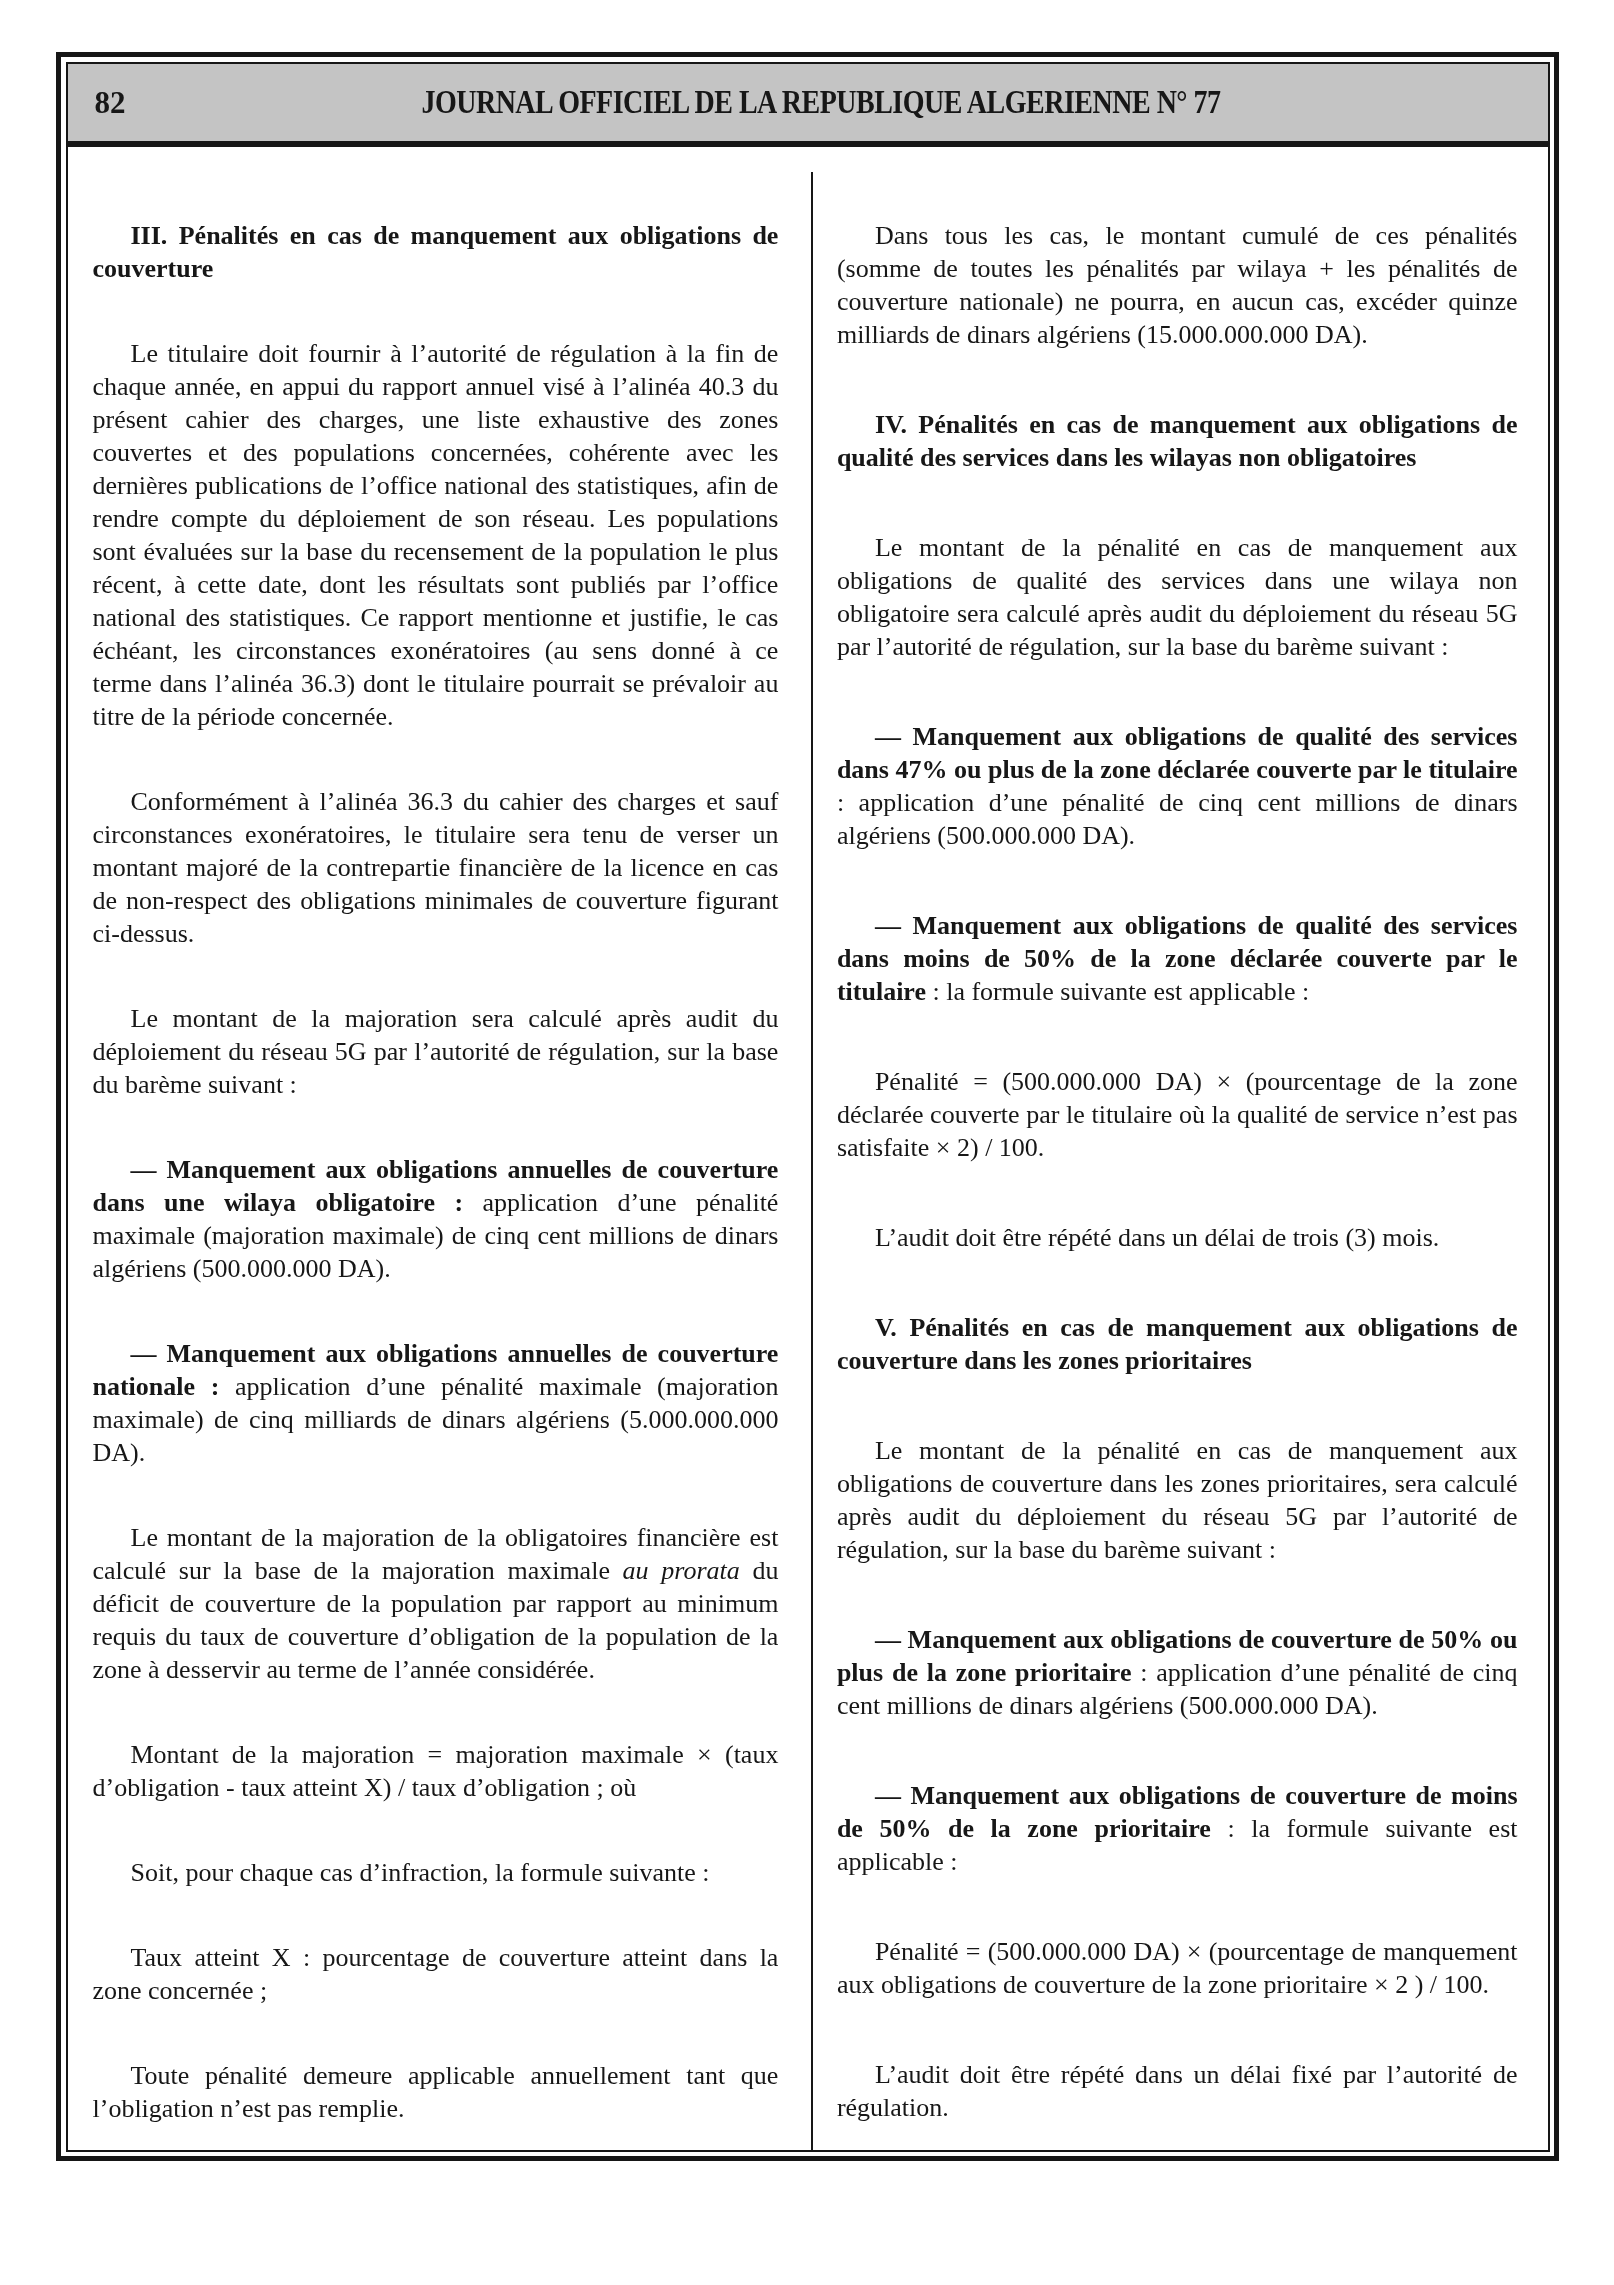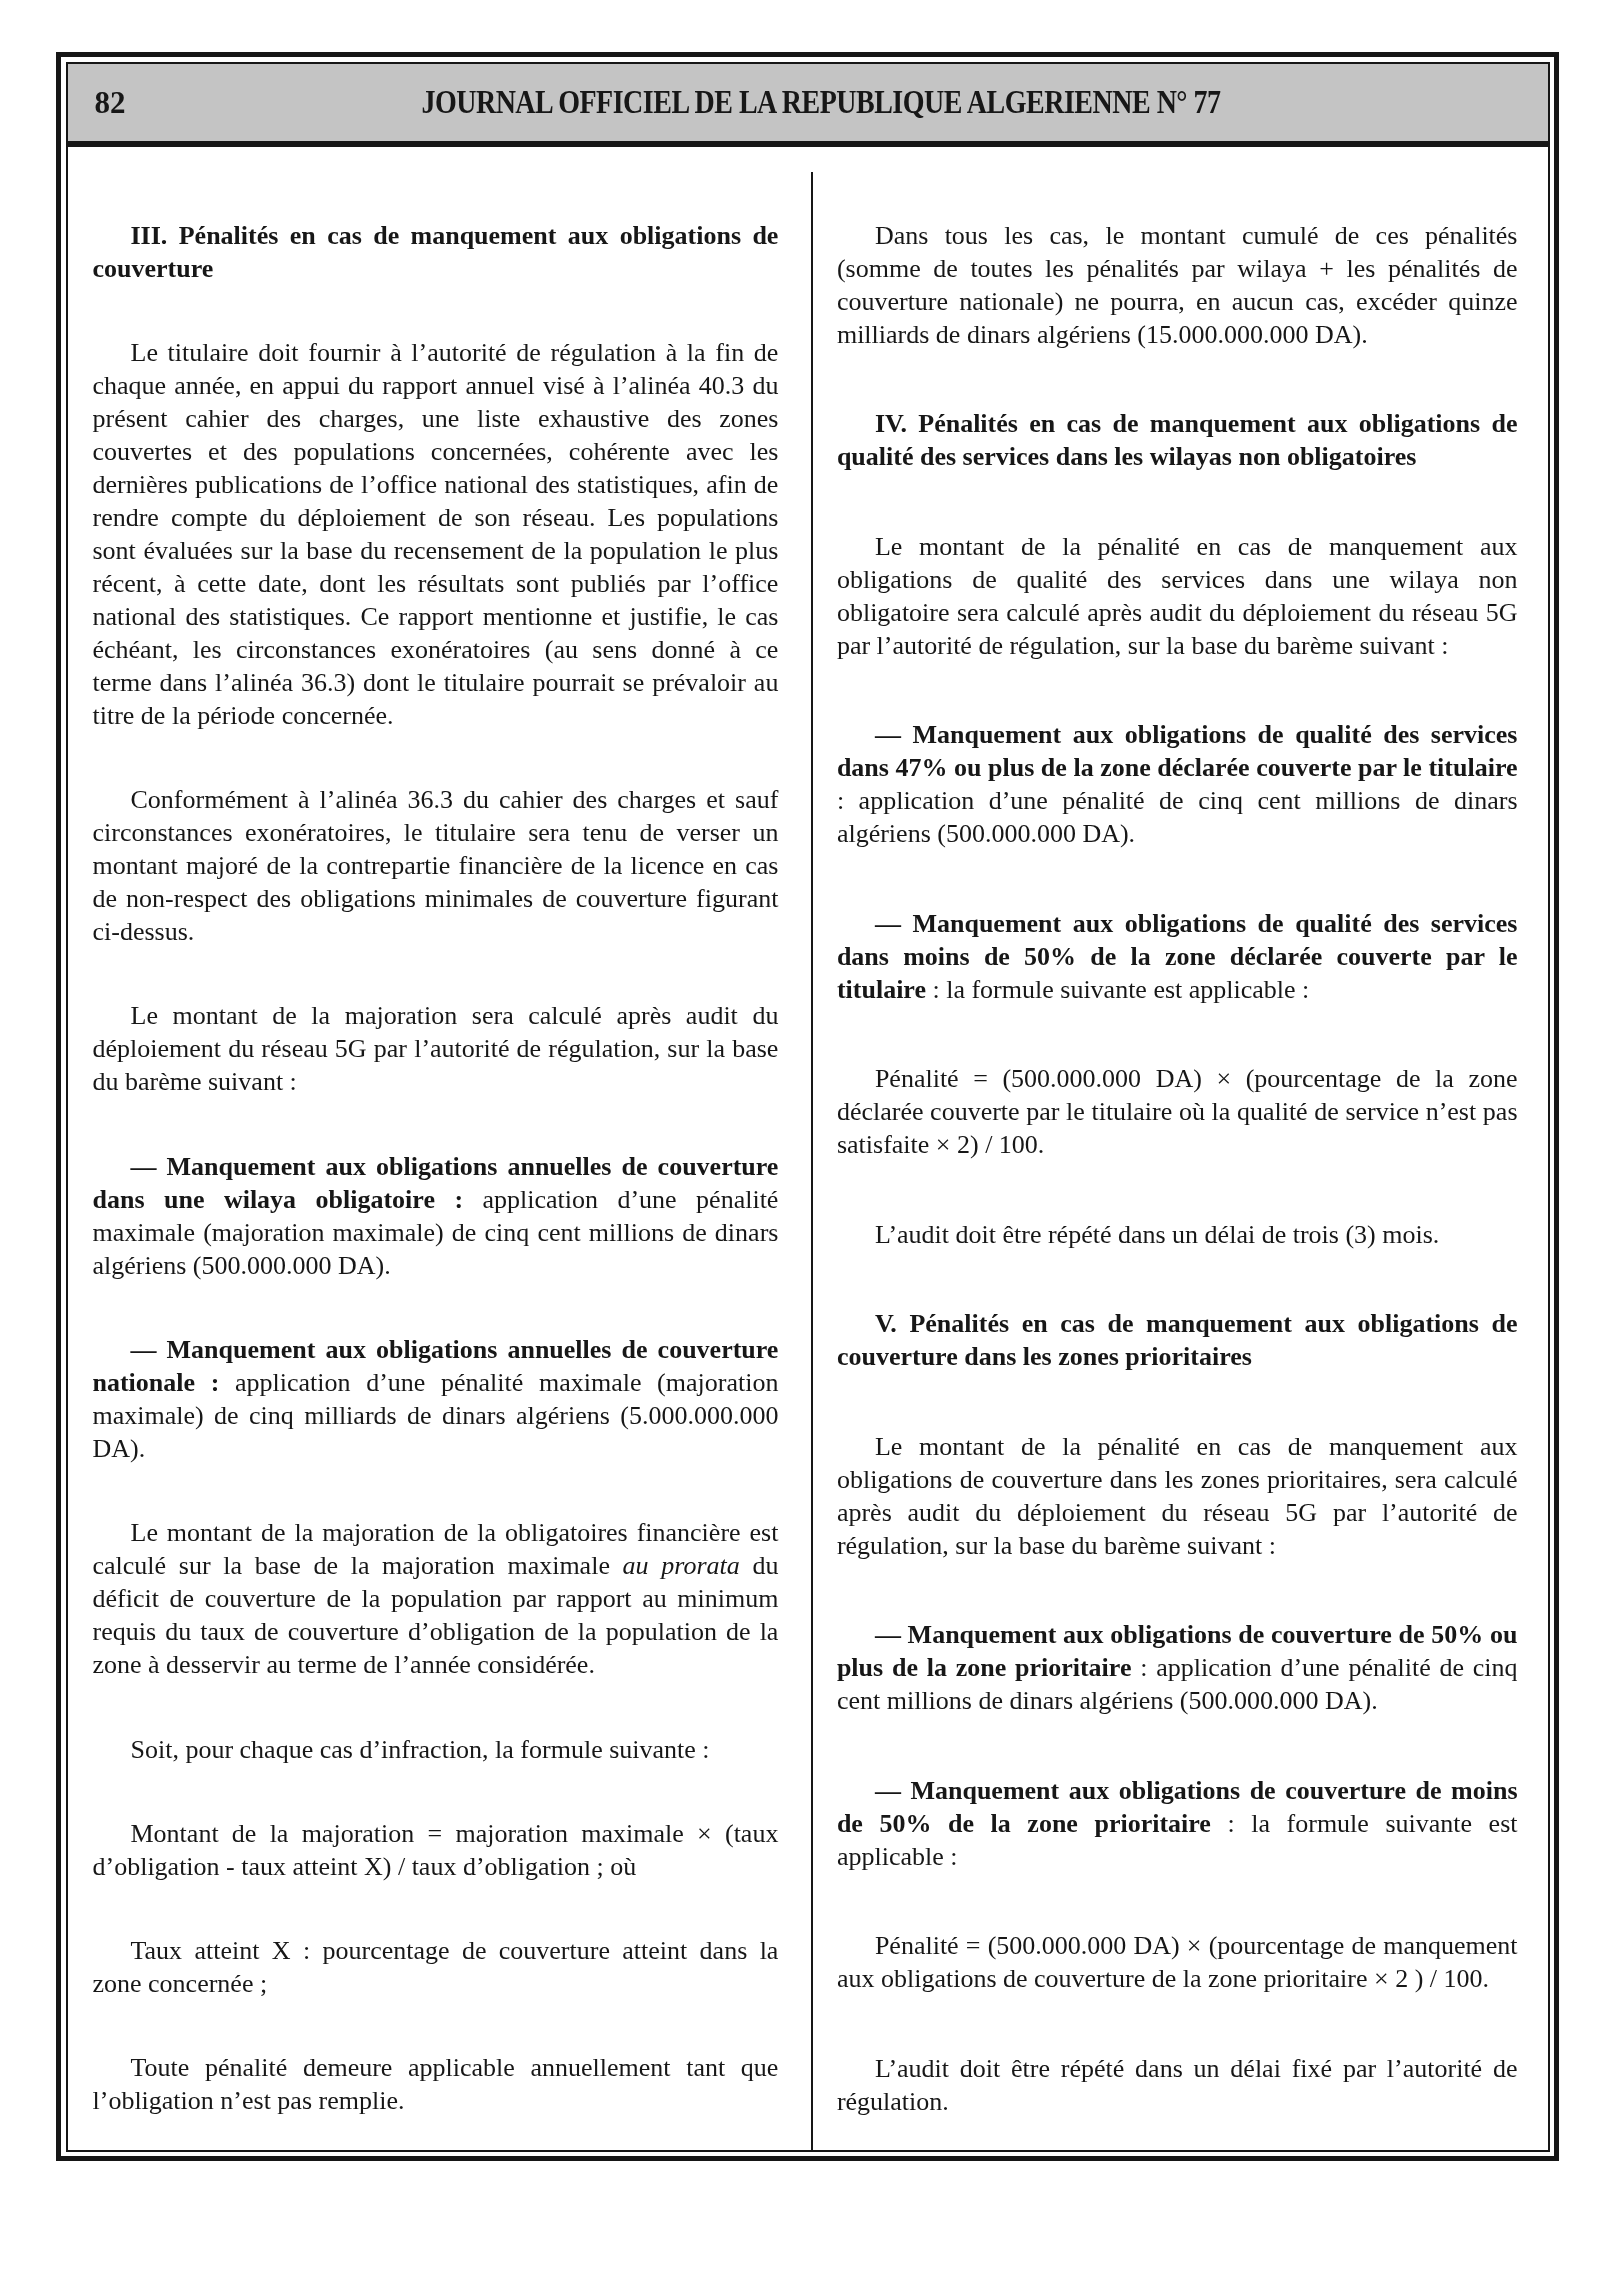--- a/index.html
+++ b/index.html
@@ -23,21 +23,21 @@
   .band .pagenum{font-weight:bold;font-size:31px;line-height:1;}
   .band .title{
     flex:1;text-align:center;font-weight:bold;font-size:28px;line-height:1;
     transform:scaleY(1.18);letter-spacing:-0.5px;white-space:nowrap;
   }
   .band .dates{font-weight:bold;font-size:26px;line-height:1.45;text-align:right;white-space:nowrap;}
   .columns{flex:1;display:flex;min-height:0;}
   .col{
     box-sizing:border-box;display:flex;flex-direction:column;
     justify-content:space-between;overflow:hidden;
-    padding-top:47px;padding-bottom:32px;
+    padding-top:47px;padding-bottom:25px;
   }
   .col-left{width:50.4%;padding-left:25px;padding-right:33px;border-right:2.7px solid #161616;}
   .col-right{flex:1;padding-left:23.5px;padding-right:30px;}
   .blk{
     margin:0;font-size:26px;line-height:33px;text-align:justify;
     text-indent:38px;text-justify:inter-word;
   }
   .heading{font-weight:bold;}
   .bold{font-weight:bold;}
   .it{font-style:italic;}
@@ -56,22 +56,22 @@
     <div class="columns">
 
       <div class="col col-left">
         <p class="blk heading">III. Pénalités en cas de manquement aux obligations de couverture</p>
         <p class="blk">Le titulaire doit fournir à l’autorité de régulation à la fin de chaque année, en appui du rapport annuel visé à l’alinéa 40.3 du présent cahier des charges, une liste exhaustive des zones couvertes et des populations concernées, cohérente avec les dernières publications de l’office national des statistiques, afin de rendre compte du déploiement de son réseau. Les populations sont évaluées sur la base du recensement de la population le plus récent, à cette date, dont les résultats sont publiés par l’office national des statistiques. Ce rapport mentionne et justifie, le cas échéant, les circonstances exonératoires (au sens donné à ce terme dans l’alinéa 36.3) dont le titulaire pourrait se prévaloir au titre de la période concernée.</p>
         <p class="blk">Conformément à l’alinéa 36.3 du cahier des charges et sauf circonstances exonératoires, le titulaire sera tenu de verser un montant majoré de la contrepartie financière de la licence en cas de non-respect des obligations minimales de couverture figurant ci-dessus.</p>
         <p class="blk">Le montant de la majoration sera calculé après audit du déploiement du réseau 5G par l’autorité de régulation, sur la base du barème suivant :</p>
         <p class="blk"><span class="bold">— Manquement aux obligations annuelles de couverture dans une wilaya obligatoire :</span><span> application d’une pénalité maximale (majoration maximale) de cinq cent millions de dinars algériens (500.000.000 DA).</span></p>
         <p class="blk"><span class="bold">— Manquement aux obligations annuelles de couverture nationale :</span><span> application d’une pénalité maximale (majoration maximale) de cinq milliards de dinars algériens (5.000.000.000 DA).</span></p>
         <p class="blk"><span>Le montant de la majoration de la obligatoires financière est calculé sur la base de la majoration maximale </span><span class="it">au prorata</span><span> du déficit de couverture de la population par rapport au minimum requis du taux de couverture d’obligation de la population de la zone à desservir au terme de l’année considérée.</span></p>
+        <p class="blk">Montant de la majoration = majoration maximale × (taux d’obligation - taux atteint X) / taux d’obligation ; où</p>
         <p class="blk">Soit, pour chaque cas d’infraction, la formule suivante :</p>
-        <p class="blk">Montant de la majoration = majoration maximale × (taux d’obligation - taux atteint X) / taux d’obligation ; où</p>
         <p class="blk">Taux atteint X : pourcentage de couverture atteint dans la zone concernée ;</p>
         <p class="blk">Toute pénalité demeure applicable annuellement tant que l’obligation n’est pas remplie.</p>
       </div>
 
       <div class="col col-right">
         <p class="blk">Dans tous les cas, le montant cumulé de ces pénalités (somme de toutes les pénalités par wilaya + les pénalités de couverture nationale) ne pourra, en aucun cas, excéder quinze milliards de dinars algériens (15.000.000.000 DA).</p>
         <p class="blk heading">IV. Pénalités en cas de manquement aux obligations de qualité des services dans les wilayas non obligatoires</p>
         <p class="blk">Le montant de la pénalité en cas de manquement aux obligations de qualité des services dans une wilaya non obligatoire sera calculé après audit du déploiement du réseau 5G par l’autorité de régulation, sur la base du barème suivant :</p>
         <p class="blk"><span class="bold">— Manquement aux obligations de qualité des services dans 47% ou plus de la zone déclarée couverte par le titulaire</span><span> : application d’une pénalité de cinq cent millions de dinars algériens (500.000.000 DA).</span></p>
         <p class="blk"><span class="bold">— Manquement aux obligations de qualité des services dans moins de 50% de la zone déclarée couverte par le titulaire</span><span> :  la formule suivante est applicable :</span></p>

